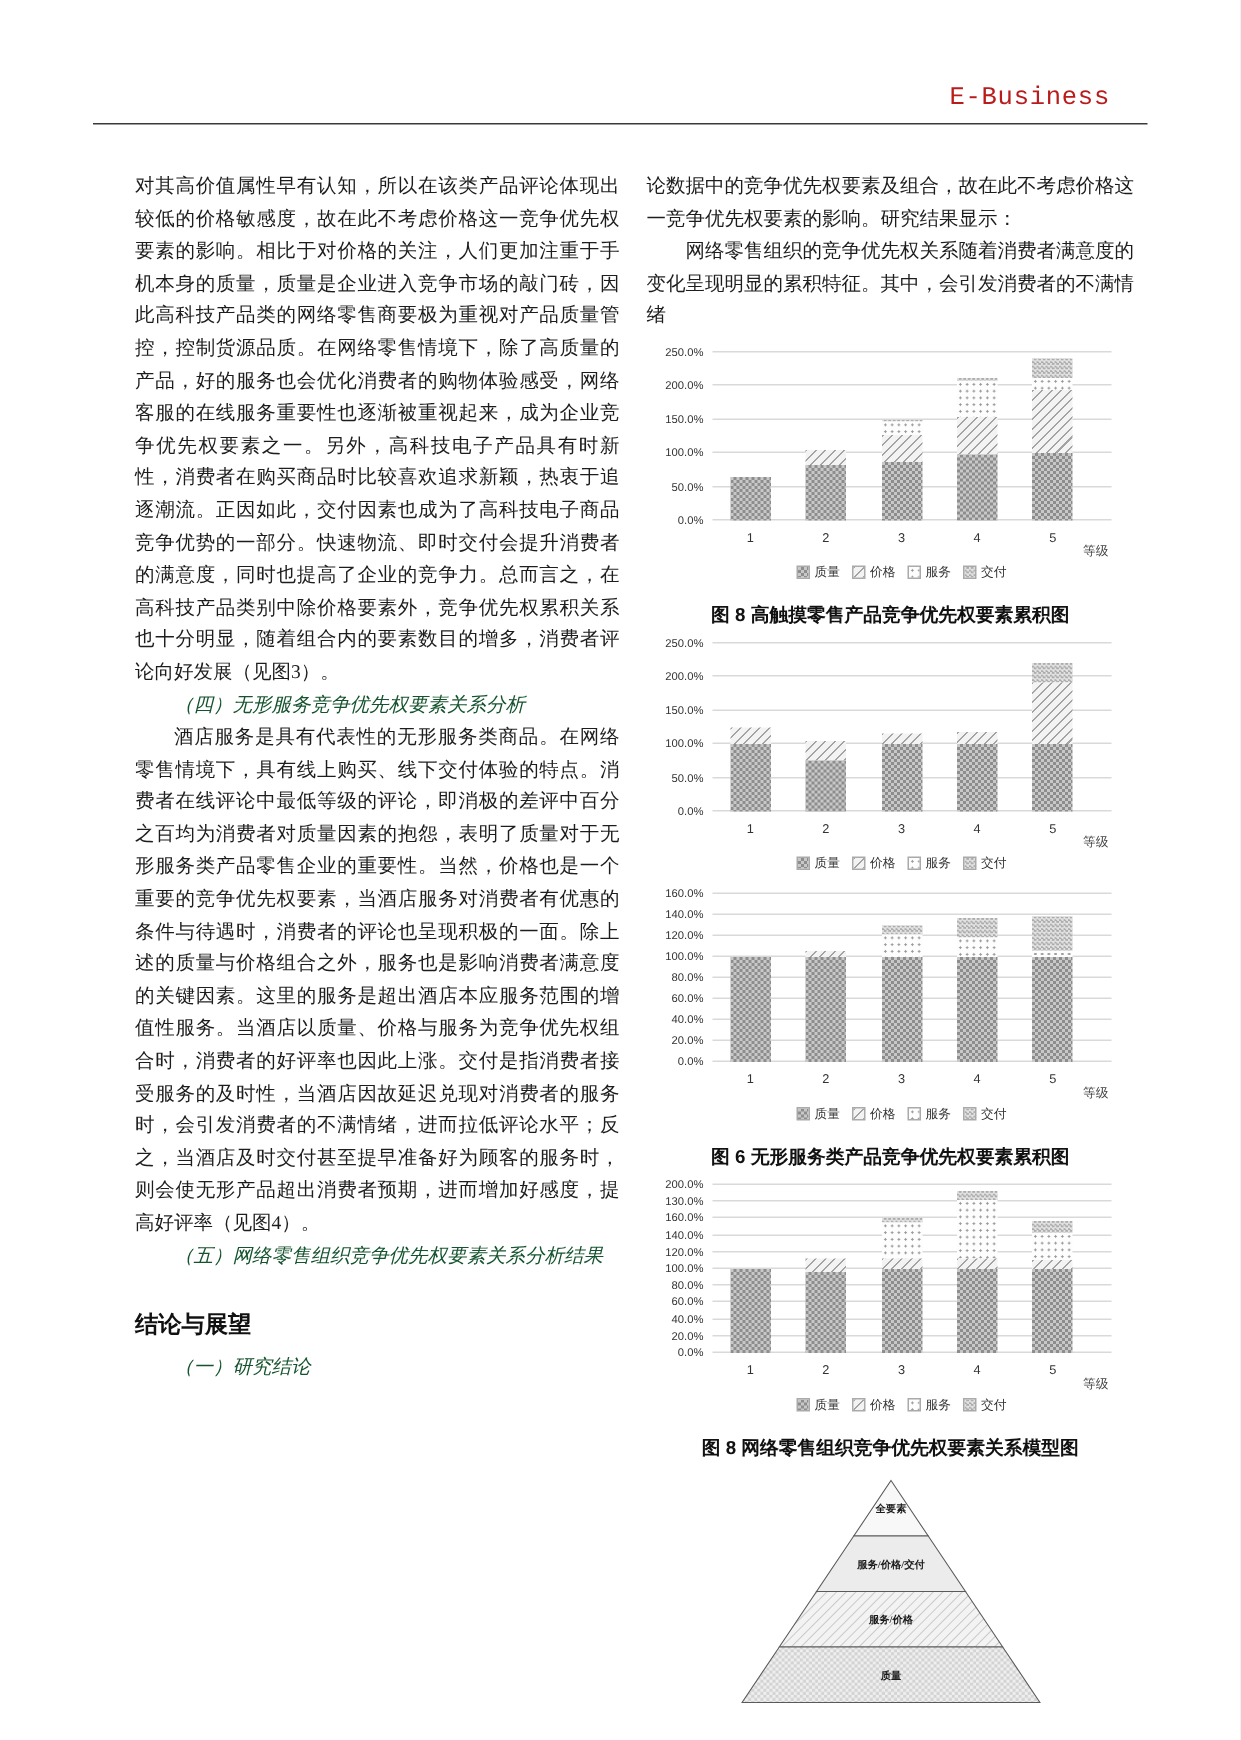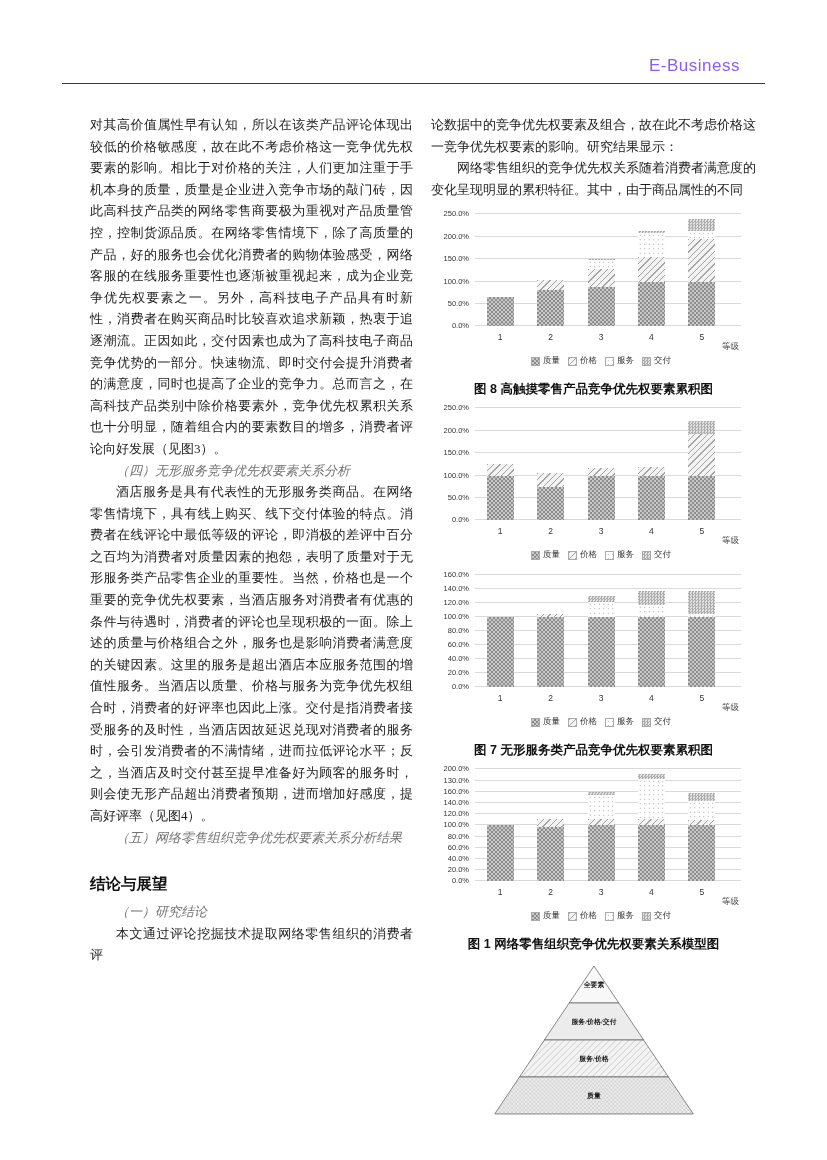--- a/index.html
+++ b/index.html
@@ -12,24 +12,24 @@
     color:#1d1d1d;
     overflow:hidden;
     box-sizing:border-box;
   }
   
   .header{
     padding:56px 87px 0 90px;
     text-align:right;
   }
   .journal-tag{
-    font-family:Liberation Sans, sans-serif;
+    font-family:Liberation Mono, monospace;
     font-size:17px;
     letter-spacing:.5px;
-    color:#8b5cf6;
+    color:#b91c1c;
   }
   .header-rule{
     margin:7px 62px 0 62px;
     border-top:1.6px solid #3a3a3a;
     height:0;
   }
   
   .columns{
     display:flex;
     gap:18px;
@@ -45,21 +45,21 @@
     text-align:justify;
     text-justify:inter-ideograph;
   }
   .indent{text-indent:2em;}
   .sub-heading{
     margin:0;
     font-size:13px;
     line-height:21.6px;
     font-style:italic;
     text-indent:2em;
-    color:#737373;
+    color:#14532d;
   }
   .section-heading{
     margin:26px 0 6px 0;
     font-family:"Liberation Sans","DejaVu Sans",sans-serif;
     font-size:15.5px;
     font-weight:bold;
     color:#111;
   }
   
   .figure{margin-top:14px;}
@@ -129,26 +129,25 @@
 
   <div class="columns">
 
     <div class="col-left">
       <p class="body-text">对其高价值属性早有认知，所以在该类产品评论体现出较低的价格敏感度，故在此不考虑价格这一竞争优先权要素的影响。相比于对价格的关注，人们更加注重于手机本身的质量，质量是企业进入竞争市场的敲门砖，因此高科技产品类的网络零售商要极为重视对产品质量管控，控制货源品质。在网络零售情境下，除了高质量的产品，好的服务也会优化消费者的购物体验感受，网络客服的在线服务重要性也逐渐被重视起来，成为企业竞争优先权要素之一。另外，高科技电子产品具有时新性，消费者在购买商品时比较喜欢追求新颖，热衷于追逐潮流。正因如此，交付因素也成为了高科技电子商品竞争优势的一部分。快速物流、即时交付会提升消费者的满意度，同时也提高了企业的竞争力。总而言之，在高科技产品类别中除价格要素外，竞争优先权累积关系也十分明显，随着组合内的要素数目的增多，消费者评论向好发展（见图3）。</p>
       <p class="sub-heading">（四）无形服务竞争优先权要素关系分析</p>
       <p class="body-text indent">酒店服务是具有代表性的无形服务类商品。在网络零售情境下，具有线上购买、线下交付体验的特点。消费者在线评论中最低等级的评论，即消极的差评中百分之百均为消费者对质量因素的抱怨，表明了质量对于无形服务类产品零售企业的重要性。当然，价格也是一个重要的竞争优先权要素，当酒店服务对消费者有优惠的条件与待遇时，消费者的评论也呈现积极的一面。除上述的质量与价格组合之外，服务也是影响消费者满意度的关键因素。这里的服务是超出酒店本应服务范围的增值性服务。当酒店以质量、价格与服务为竞争优先权组合时，消费者的好评率也因此上涨。交付是指消费者接受服务的及时性，当酒店因故延迟兑现对消费者的服务时，会引发消费者的不满情绪，进而拉低评论水平；反之，当酒店及时交付甚至提早准备好为顾客的服务时，则会使无形产品超出消费者预期，进而增加好感度，提高好评率（见图4）。</p>
       <p class="sub-heading">（五）网络零售组织竞争优先权要素关系分析结果</p>
       <h2 class="section-heading">结论与展望</h2>
       <p class="sub-heading">（一）研究结论</p>
-      <p class="body-text indent">本文通过评论挖掘技术提取网络零售组织的消费者评</p>
     </div>
 
     <div class="col-right">
       <p class="body-text">论数据中的竞争优先权要素及组合，故在此不考虑价格这一竞争优先权要素的影响。研究结果显示：</p>
-      <p class="body-text indent">网络零售组织的竞争优先权关系随着消费者满意度的变化呈现明显的累积特征。其中，由于商品属性的不同</p>
+      <p class="body-text indent">网络零售组织的竞争优先权关系随着消费者满意度的变化呈现明显的累积特征。其中，会引发消费者的不满情绪</p>
 
       <div id="figures">
           <div class="figure">
             <div class="chart">
               <div class="plot">
                 <div class="gridline" style="bottom: 0px;"></div>
                 <div class="ylab" style="bottom: -4px;">0.0%</div>
                 <div class="gridline" style="bottom: 22.4px;"></div>
                 <div class="ylab" style="bottom: 18.4px;">50.0%</div>
                 <div class="gridline" style="bottom: 44.8px;"></div>
@@ -339,21 +338,21 @@
                   <span class="ltext">服务</span>
                 </span>
                 <span class="legend-item">
                   <span class="lmark seg3"></span>
                   <span class="ltext">交付</span>
                 </span>
               </div>
             </div>
           </div>
           <div class="figure">
-            <div class="fig-caption">图 7 无形服务类产品竞争优先权要素累积图</div>
+            <div class="fig-caption">图 6 无形服务类产品竞争优先权要素累积图</div>
             <div class="chart">
               <div class="plot">
                 <div class="gridline" style="bottom: 0px;"></div>
                 <div class="ylab" style="bottom: -4px;">0.0%</div>
                 <div class="gridline" style="bottom: 11.2px;"></div>
                 <div class="ylab" style="bottom: 7.2px;">20.0%</div>
                 <div class="gridline" style="bottom: 22.4px;"></div>
                 <div class="ylab" style="bottom: 18.4px;">40.0%</div>
                 <div class="gridline" style="bottom: 33.6px;"></div>
                 <div class="ylab" style="bottom: 29.6px;">60.0%</div>
@@ -417,21 +416,21 @@
                   <span class="ltext">服务</span>
                 </span>
                 <span class="legend-item">
                   <span class="lmark seg3"></span>
                   <span class="ltext">交付</span>
                 </span>
               </div>
             </div>
           </div>
           <div class="figure">
-            <div class="fig-caption">图 1 网络零售组织竞争优先权要素关系模型图</div>
+            <div class="fig-caption">图 8 网络零售组织竞争优先权要素关系模型图</div>
             <div class="pyramid-wrap"><svg width="206" height="154" viewBox="0 0 200 152">
                 <defs>
                   <pattern id="pyhatch" width="4.5" height="4.5" patternTransform="rotate(45)" patternUnits="userSpaceOnUse">
                     <rect width="4.5" height="4.5" fill="#f3f3f3"></rect>
                     <line x1="0" y1="0" x2="0" y2="4.5" stroke="#bcbcbc" stroke-width="1"></line>
                   </pattern>
                   <pattern id="pycheck" width="4" height="4" patternUnits="userSpaceOnUse">
                     <rect width="4" height="4" fill="#efefef"></rect>
                     <rect width="2" height="2" fill="#d3d3d3"></rect>
                     <rect x="2" y="2" width="2" height="2" fill="#d3d3d3"></rect>

